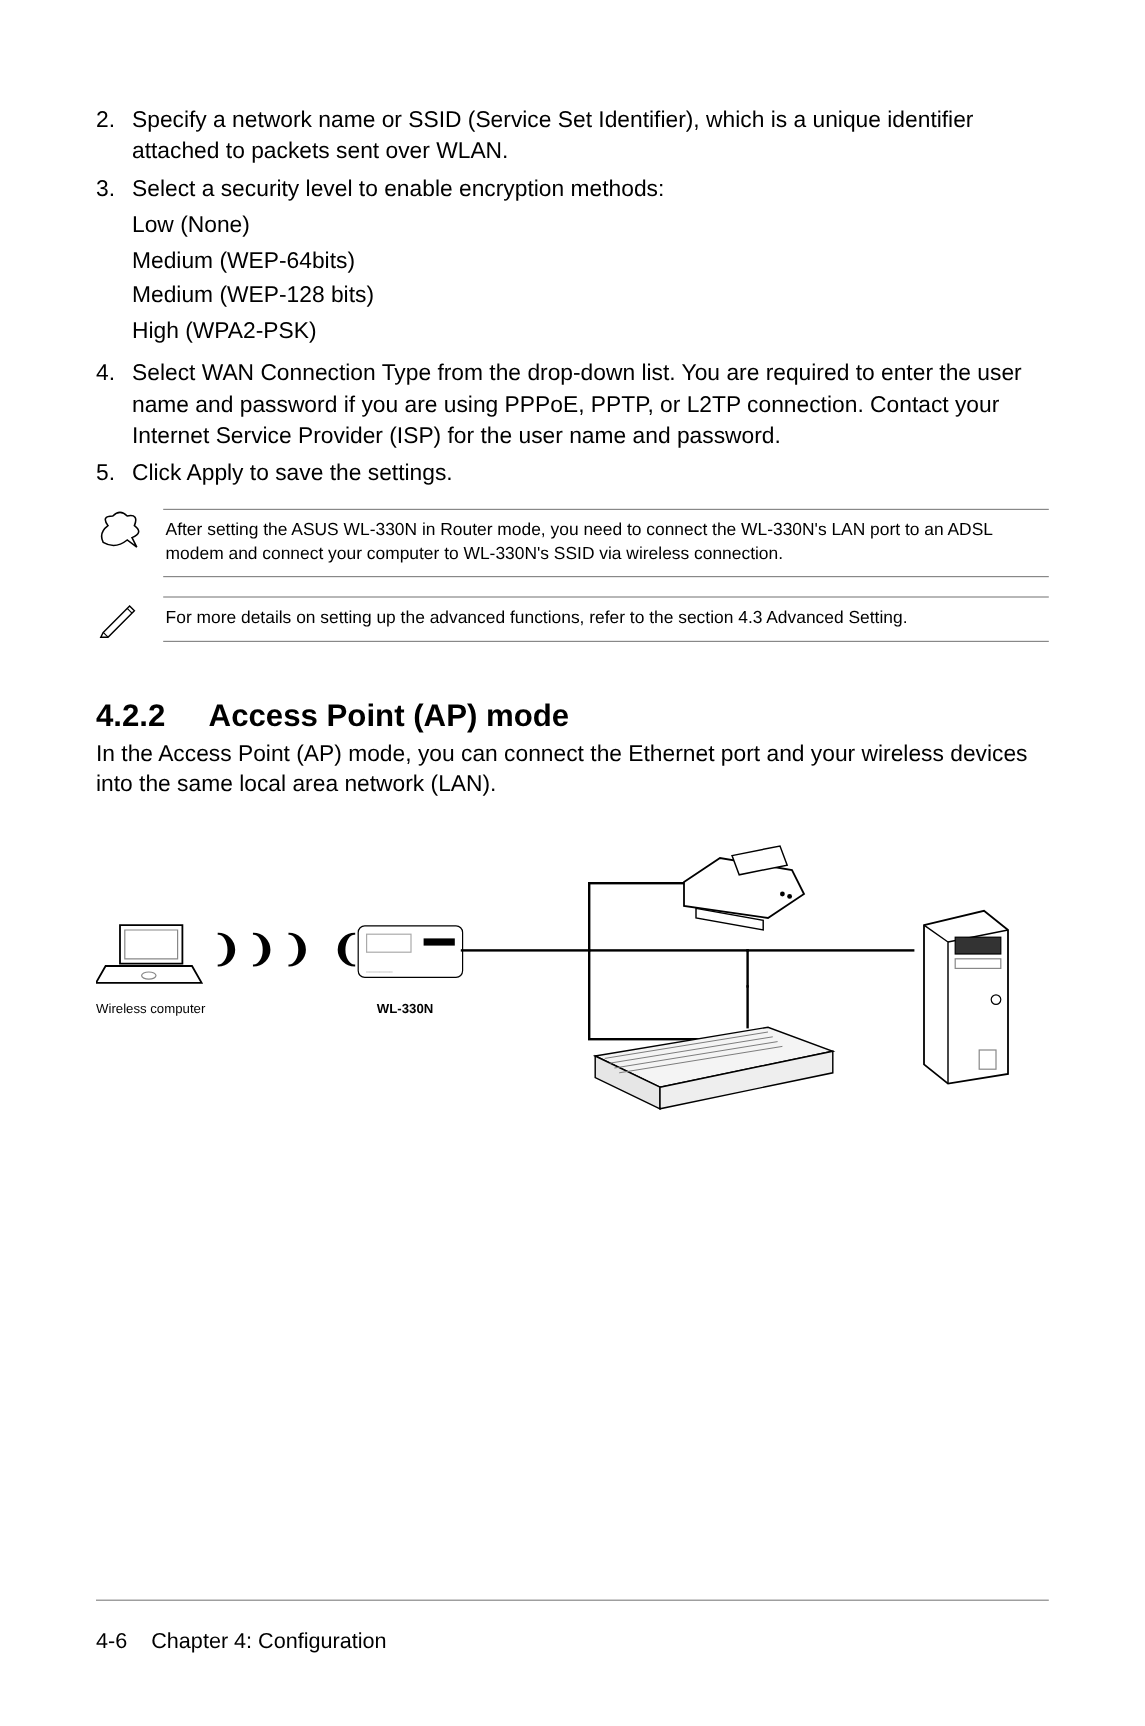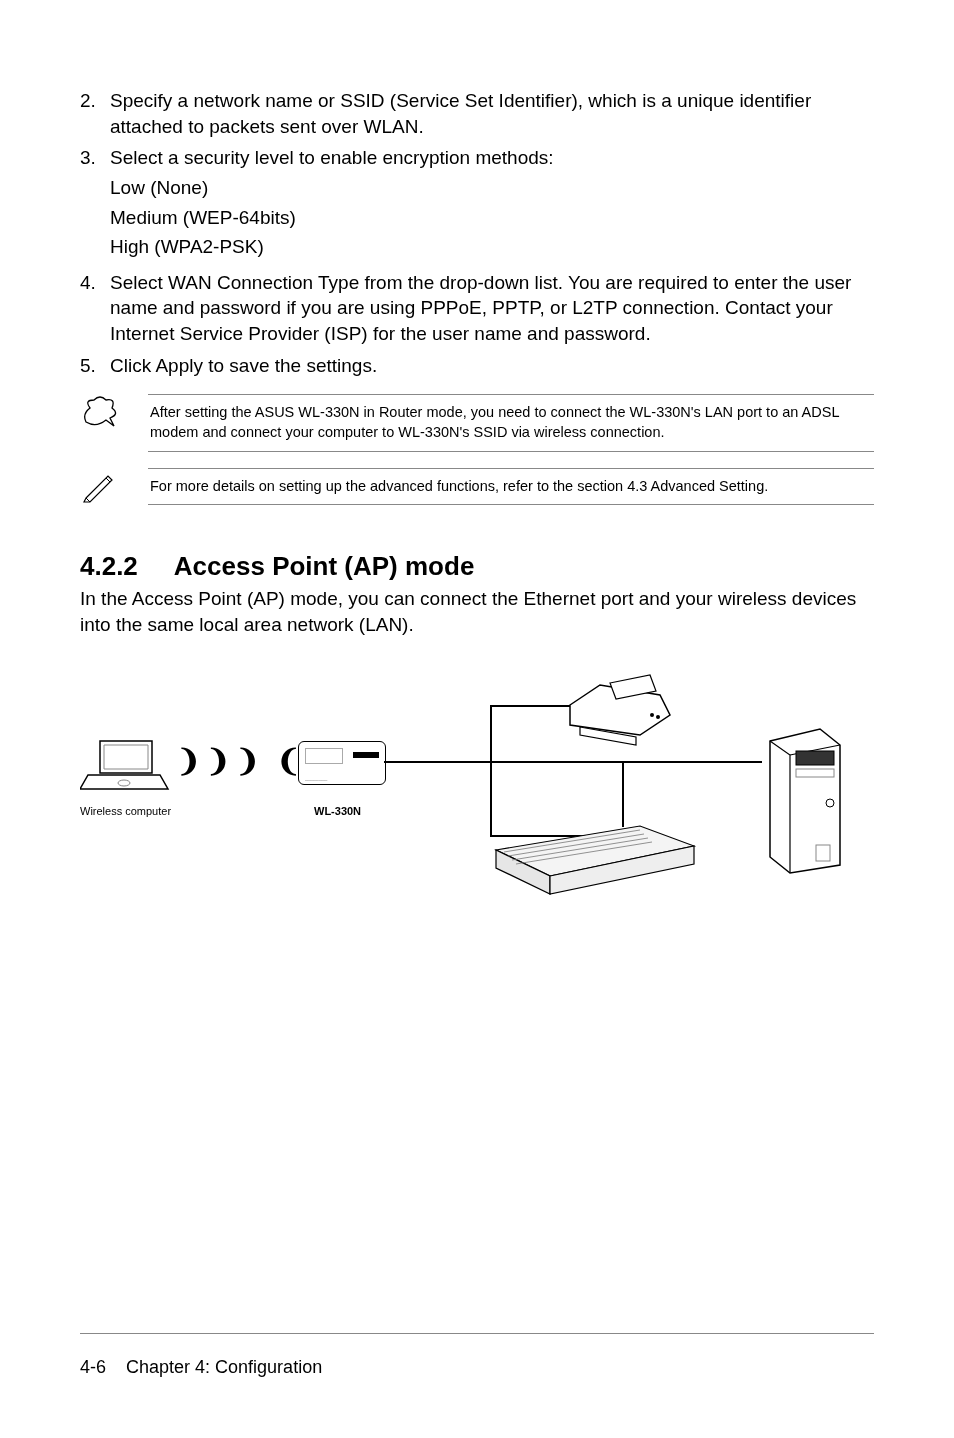--- a/index.html
+++ b/index.html
@@ -32,21 +32,21 @@
   .sub-line {
     margin-top: 4px;
     margin-bottom: 4px;
     font-size: 19px;
     line-height: 1.35;
   }
   .note-row {
     display: flex;
     align-items: flex-start;
     margin-top: 16px;
-    gap: 28px;
+    gap: 16px;
   }
   .note-icon {
     width: 40px;
     height: 36px;
     flex-shrink: 0;
     display: flex;
     align-items: center;
     justify-content: center;
   }
   .note-box {
@@ -184,20 +184,21 @@
     <div class="list-num">2.</div>
     <div class="list-body">Specify a network name or SSID (Service Set Identifier), which is a unique identifier attached to packets sent over WLAN.</div>
   </div>
 
   <div class="list-item">
     <div class="list-num">3.</div>
     <div class="list-body">
       <div>Select a security level to enable encryption methods:</div>
       <div class="sub-line">Low (None)</div>
       <div class="sub-line">Medium (WEP-64bits)</div>
+      <div class="sub-line">Medium (WEP-128 bits)</div>
       <div class="sub-line">High (WPA2-PSK)</div>
     </div>
   </div>
 
   <div class="list-item">
     <div class="list-num">4.</div>
     <div class="list-body">Select WAN Connection Type from the drop-down list. You are required to enter the user name and password if you are using PPPoE, PPTP, or L2TP connection. Contact your Internet Service Provider (ISP) for the user name and password.</div>
   </div>
 
   <div class="list-item">

